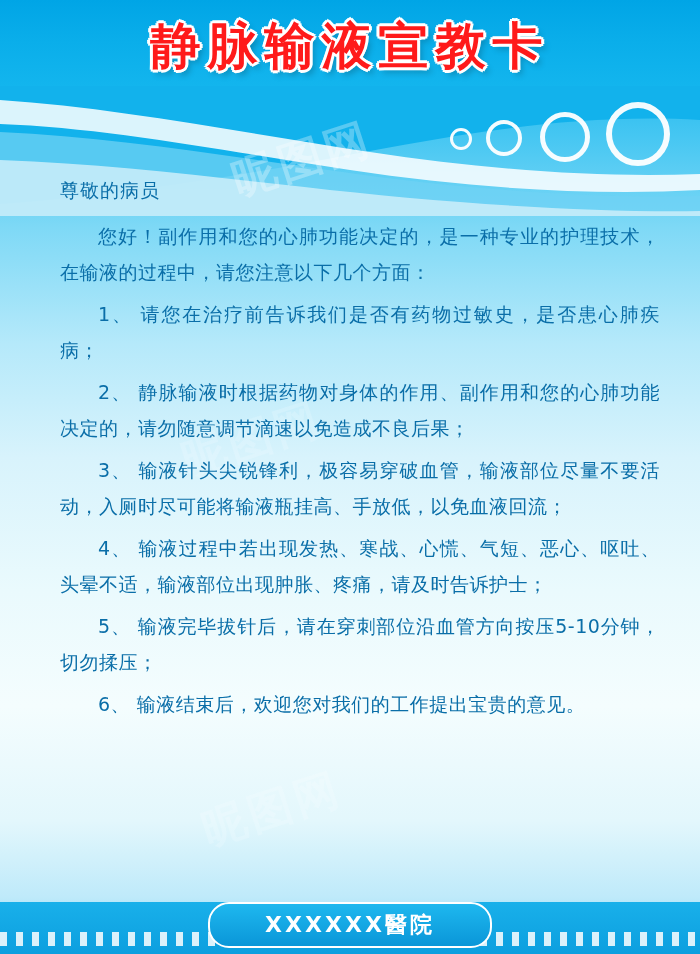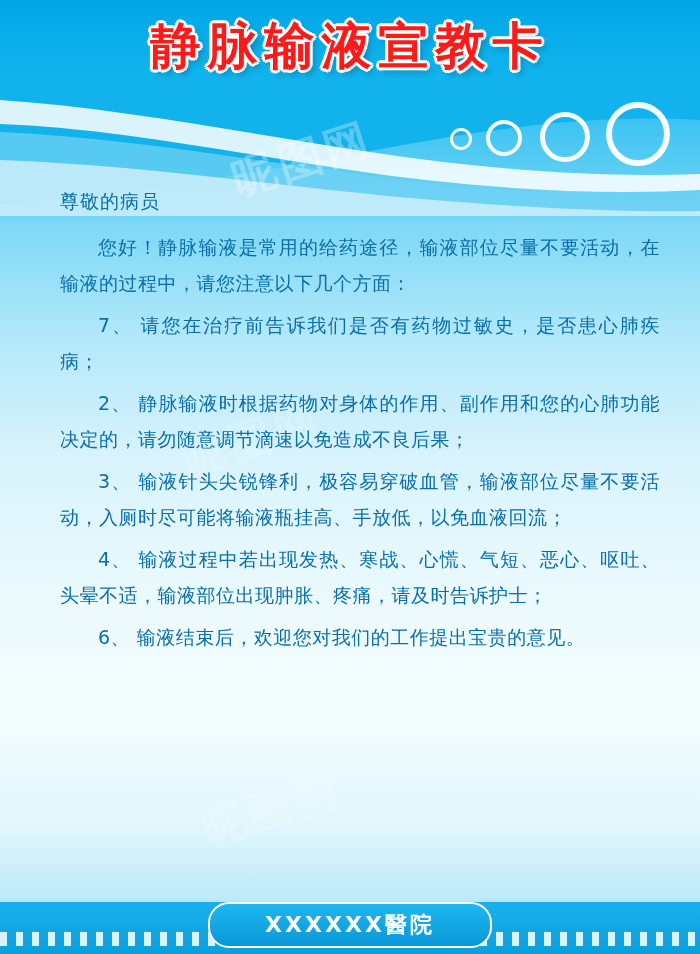--- a/index.html
+++ b/index.html
@@ -119,21 +119,20 @@
     position: absolute;
     top: 178px;
     left: 60px;
     width: 600px;
   }
   .salutation {
     font-size: 19px;
     color: #0a6ea8;
     margin-bottom: 14px;
     letter-spacing: 1px;
-    margin-top: 11px;
   }
   .para {
     font-size: 19px;
     line-height: 36px;
     color: #0a6ea8;
     text-indent: 38px;
     margin: 0 0 6px 0;
     letter-spacing: 0.5px;
     text-align: justify;
   }
@@ -206,25 +205,26 @@
   </div>
 
   <div class="watermark">
     <div class="wm-text wm1">昵图网</div>
     <div class="wm-text wm2">昵图网</div>
     <div class="wm-text wm3">昵图网</div>
   </div>
 
   <div class="content">
     <div class="salutation">尊敬的病员</div>
-    <p class="para">您好！静脉输液是常用的给药途径，输液部位尽量不要活动，在输液的过程中，请您注意以下几个方面：</p>
-    <p class="para">7、 请您在治疗前告诉我们是否有药物过敏史，是否患心肺疾病；</p>
+    <p class="para">您好！副作用和您的心肺功能决定的，是一种专业的护理技术，在输液的过程中，请您注意以下几个方面：</p>
+    <p class="para">1、 请您在治疗前告诉我们是否有药物过敏史，是否患心肺疾病；</p>
     <p class="para">2、 静脉输液时根据药物对身体的作用、副作用和您的心肺功能决定的，请勿随意调节滴速以免造成不良后果；</p>
     <p class="para">3、 输液针头尖锐锋利，极容易穿破血管，输液部位尽量不要活动，入厕时尽可能将输液瓶挂高、手放低，以免血液回流；</p>
     <p class="para">4、 输液过程中若出现发热、寒战、心慌、气短、恶心、呕吐、头晕不适，输液部位出现肿胀、疼痛，请及时告诉护士；</p>
+    <p class="para">5、 输液完毕拔针后，请在穿刺部位沿血管方向按压5-10分钟，切勿揉压；</p>
     <p class="para">6、 输液结束后，欢迎您对我们的工作提出宝贵的意见。</p>
   </div>
 
   <div class="bottom-strip">
     <div class="dashes"></div>
     <div class="hospital-plate">
       <span class="hospital-name">XXXXXX醫院</span>
     </div>
   </div>
 

